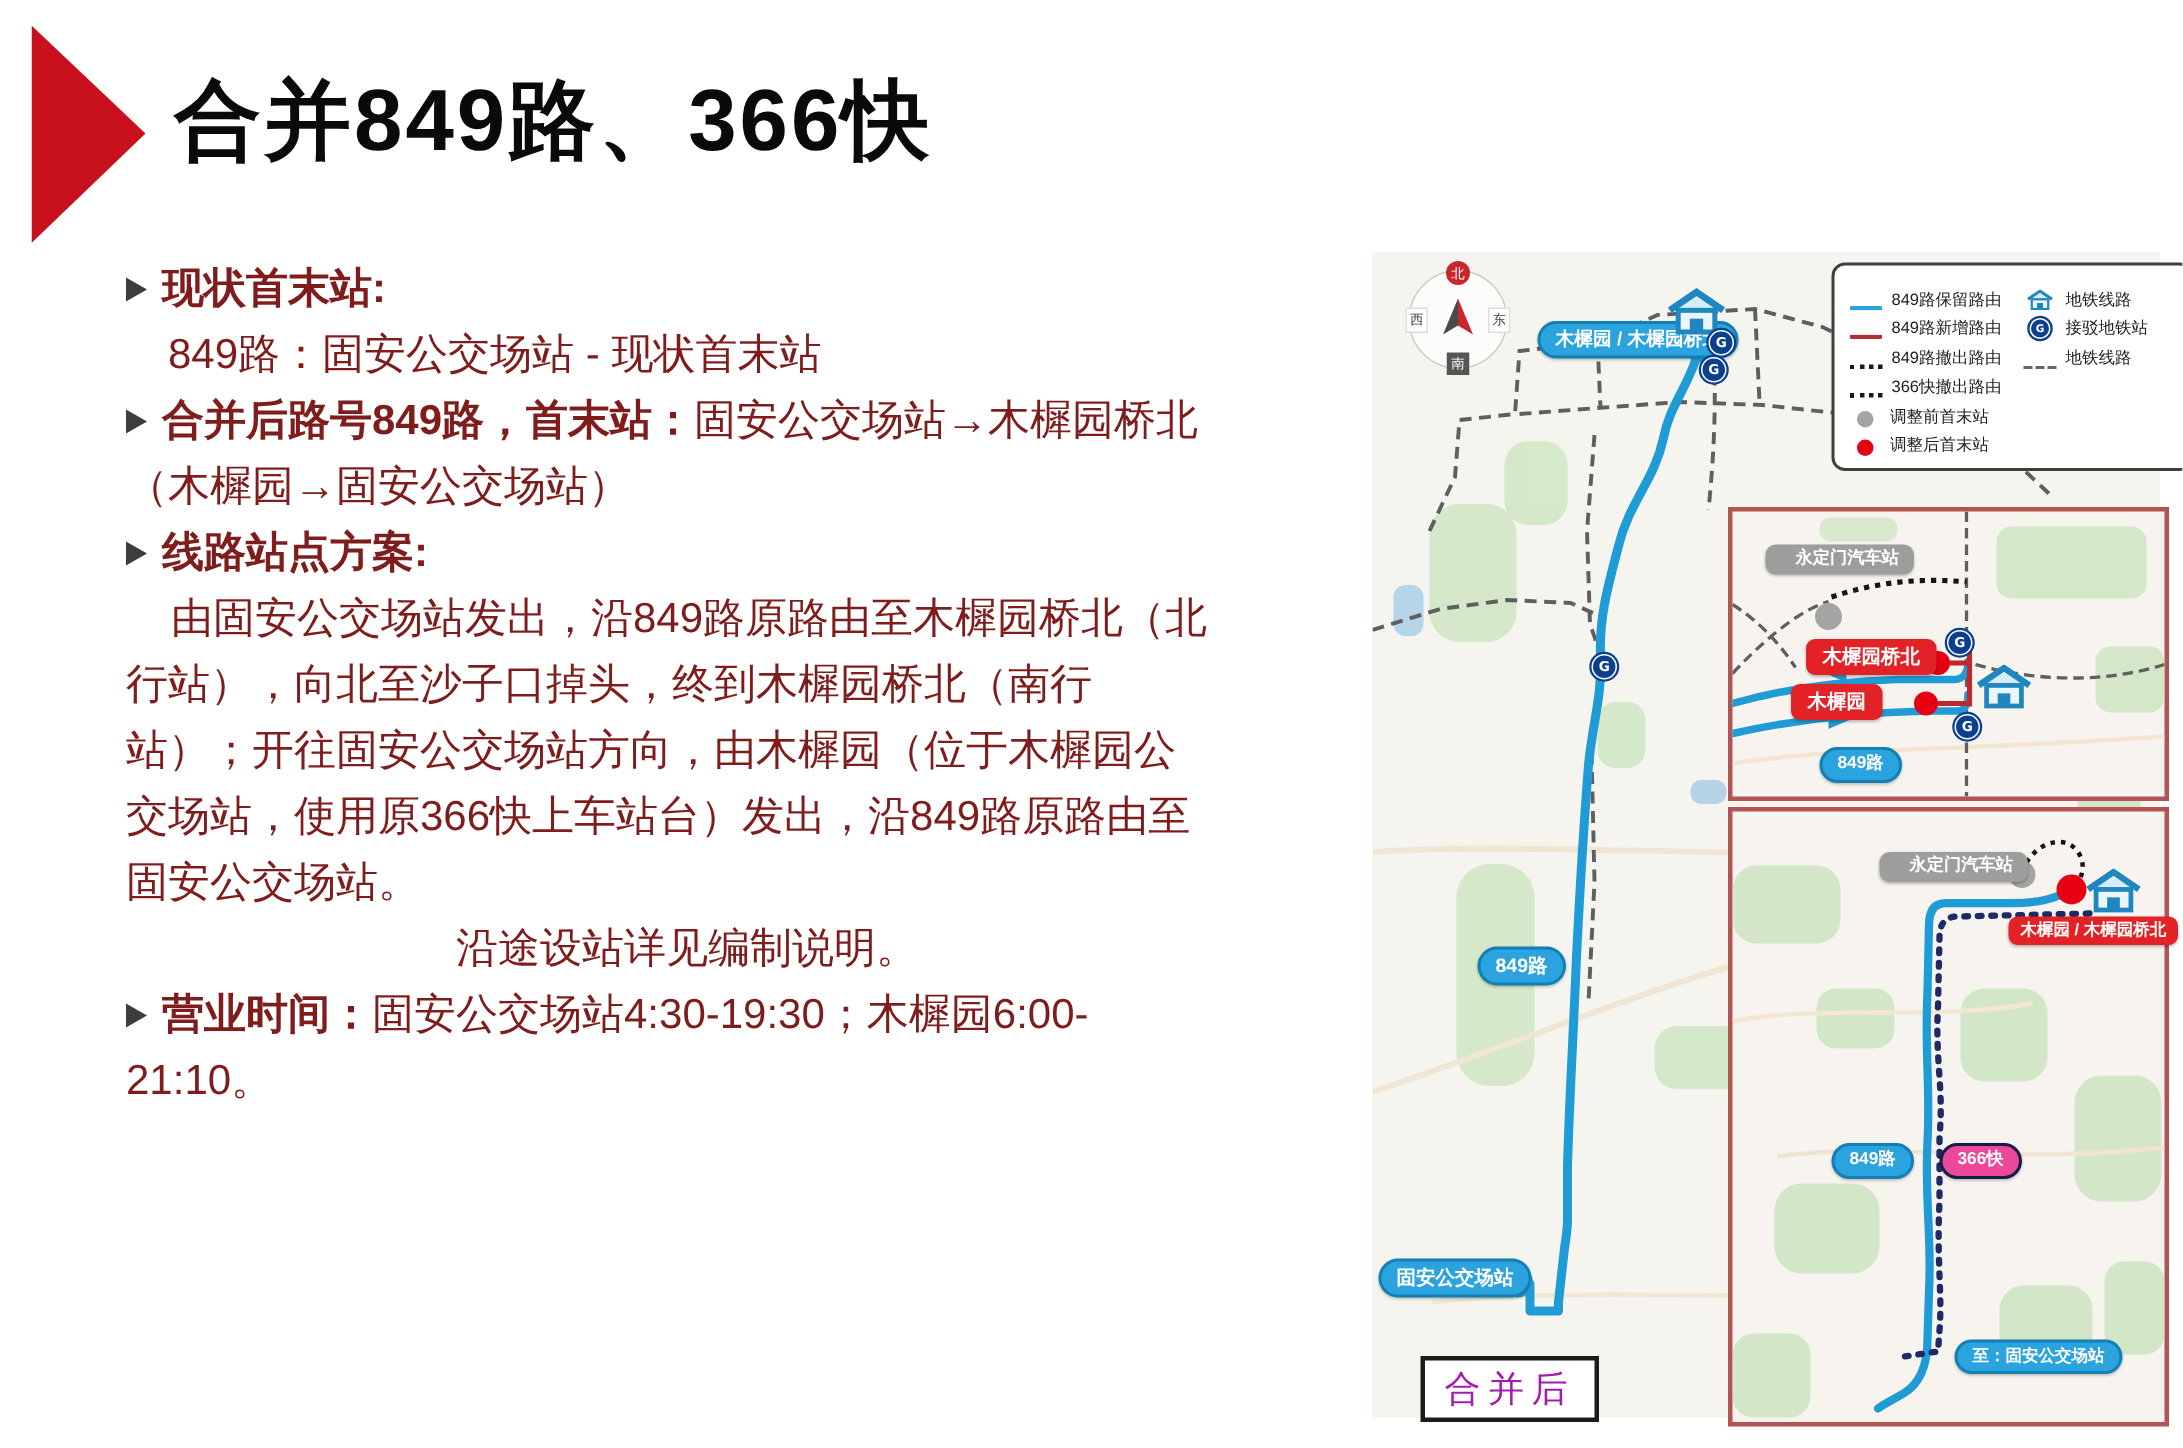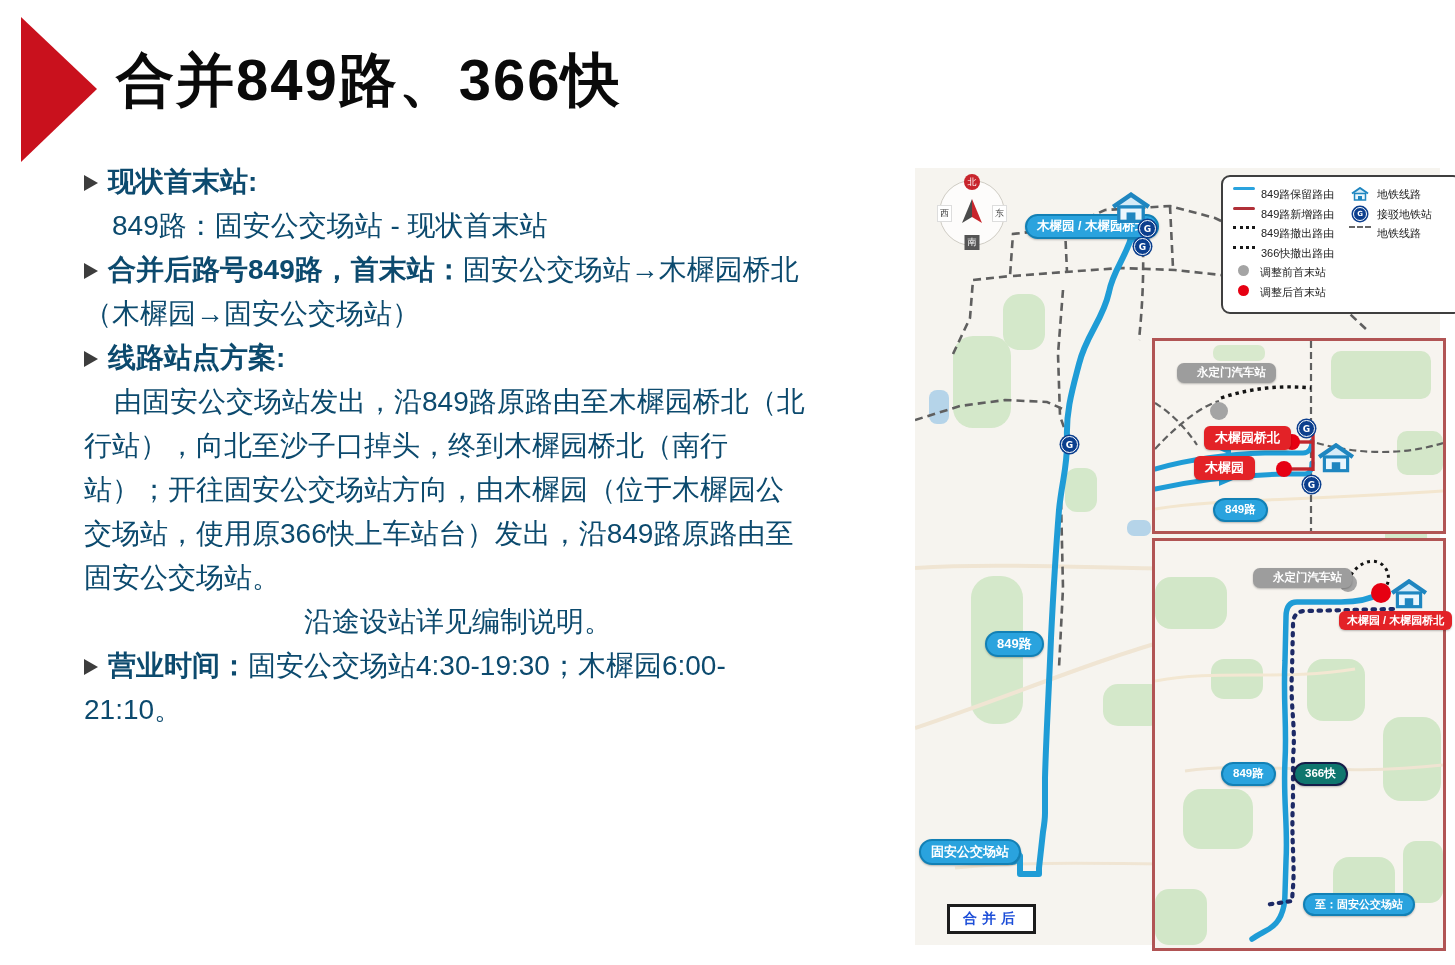--- a/index.html
+++ b/index.html
@@ -3,63 +3,63 @@
 <meta charset="utf-8">
 <style>
   html,body{margin:0;padding:0;background:#ffffff;}
   .slide{position:relative;width:1455px;height:965px;background:#fff;overflow:hidden;
          font-family:"Liberation Sans","DejaVu Sans",sans-serif;color:#111;}
   
   .title-arrow{position:absolute;left:21px;top:17px;}
   .page-title{position:absolute;left:116px;top:42px;margin:0;font-size:58px;font-weight:800;
               letter-spacing:2px;color:#0a0a0a;white-space:nowrap;}
   
-  .content{position:absolute;left:84px;top:160px;width:722px;font-size:28px;line-height:44px;color:#0c4a6e;}
+  .content{position:absolute;left:84px;top:170px;width:722px;font-size:28px;line-height:44px;color:#7f1d1d;}
   .content p{margin:0;}
   .li{display:block;}
   .marker{display:inline-block;width:0;height:0;border-top:8px solid transparent;
           border-bottom:8px solid transparent;border-left:14px solid #3d3d3d;
           margin-right:10px;vertical-align:baseline;}
   .hd{font-weight:800;}
   .rt-line{padding-left:28px;}
   .p-indent{text-indent:30px;}
   .p-note{padding-left:26px;margin-top:2px;text-align:center;}
   
   .map{position:absolute;left:915px;top:168px;width:525px;height:777px;background:#f6f4ef;}
   .map svg.base{position:absolute;left:0;top:0;}
   .pill{position:absolute;display:inline-flex;align-items:center;justify-content:center;
         color:#fff;font-weight:700;white-space:nowrap;border-radius:13px;padding:3px 10px;
         font-size:12px;line-height:1.2;box-shadow:0 1px 2px rgba(0,0,0,.25);z-index:5;}
   .pill-blue{background:#2aa3de;border:2px solid #1280b5;}
-  .pill-navy{background:#0f766e;border:2px solid #161d49;}
+  .pill-navy{background:#ec4899;border:2px solid #161d49;}
   .pill-gray{background:#9d9d9d;border-radius:7px;padding-left:20px;}
   .tag-red{background:#e32227;border-radius:6px;font-size:13px;padding:4px 11px;}
-  .badge{position:absolute;background:#fff;border:3px solid #1c1c1c;color:#1d4ed8;font-weight:700;
-         font-size:14px;letter-spacing:5px;padding:3px 13px;z-index:6;}
+  .badge{position:absolute;background:#fff;border:3px solid #1c1c1c;color:#a21caf;font-weight:400;
+         font-size:24px;letter-spacing:5px;padding:3px 13px;z-index:6;}
   
   .metro{position:absolute;width:15px;height:15px;border-radius:50%;background:#0c3f8e;
          border:1.5px solid #fff;box-shadow:0 0 0 1.5px #0c3f8e;z-index:6;
          display:flex;align-items:center;justify-content:center;}
   .metro::after{content:"G";color:#fff;font-size:9px;font-weight:800;font-family:"DejaVu Sans",sans-serif;}
   .house{position:absolute;z-index:6;}
   
   .compass{position:absolute;left:24px;top:12px;width:64px;height:64px;border-radius:50%;
            background:rgba(255,255,255,.75);border:1px solid #cfccc4;z-index:6;}
   .compass .cn{position:absolute;font-size:9px;color:#444;}
   .compass .n{left:50%;top:-7px;transform:translateX(-50%);background:#c8252c;color:#fff;
               border-radius:50%;width:16px;height:16px;display:flex;align-items:center;justify-content:center;}
   .compass .w{left:-3px;top:24px;background:#fff;padding:1px 2px;border:1px solid #ddd;}
   .compass .e{right:-3px;top:24px;background:#fff;padding:1px 2px;border:1px solid #ddd;}
   .compass .s{left:50%;bottom:-5px;transform:translateX(-50%);background:#555;color:#fff;padding:1px 3px;}
   .compass svg{position:absolute;left:18px;top:16px;}
   
   .legend{position:absolute;left:306px;top:7px;width:219px;background:#fff;border:2px solid #3f3f3f;
           border-radius:9px;padding:10px 8px 8px 10px;z-index:8;
           display:grid;grid-template-columns:116px 1fr;grid-template-rows:repeat(6,19.5px);grid-auto-flow:column;}
-  .lg-row{display:flex;align-items:flex-start;gap:6px;font-size:11px;color:#222;white-space:nowrap;}
+  .lg-row{display:flex;align-items:flex-end;gap:6px;font-size:11px;color:#222;white-space:nowrap;}
   .sw{display:inline-block;width:22px;flex:0 0 22px;}
   .sw-blue{height:0;border-top:3px solid #2aa3de;border-radius:2px;}
   .sw-red{height:0;border-top:3px solid #b03038;border-radius:2px;}
   .sw-dot-black{height:0;border-top:3px dotted #1a1a1a;}
   .sw-dash-gray{height:0;border-top:2px dashed #666;}
   .sw-circle{width:11px;height:11px;flex:0 0 11px;border-radius:50%;margin:0 5px;}
   .c-gray{background:#a4a4a4;} .c-red{background:#e60012;}
   .sw-icon{display:flex;align-items:center;justify-content:center;width:22px;flex:0 0 22px;}
   .metro-mini{position:static;width:12px;height:12px;}
   .metro-mini::after{font-size:7px;}

